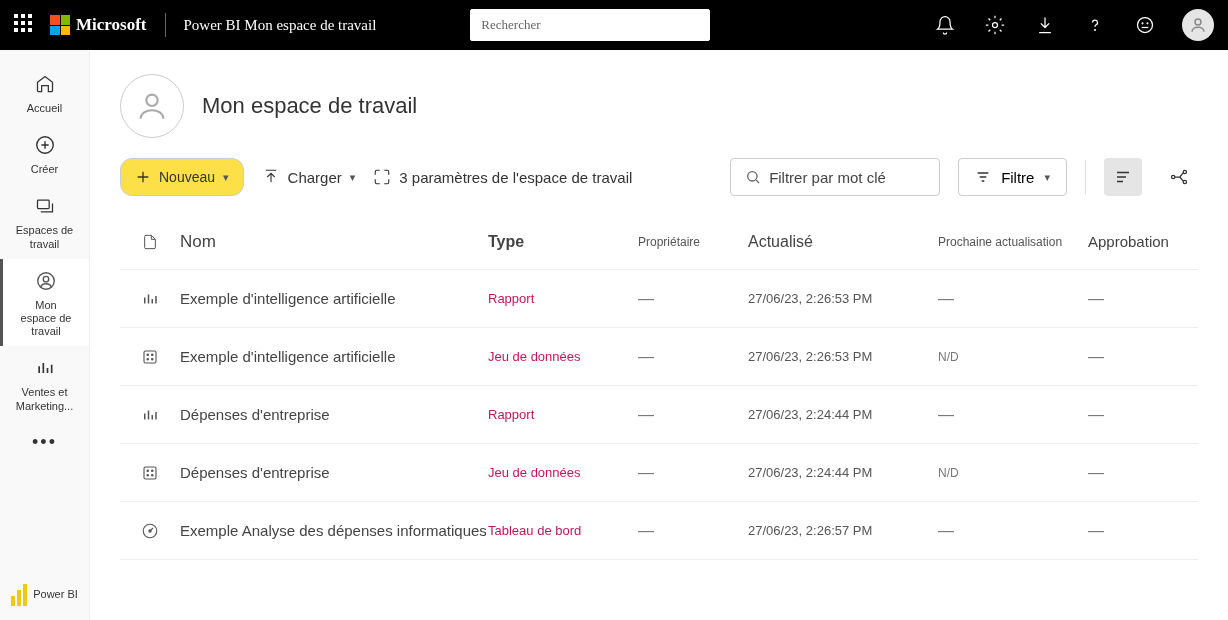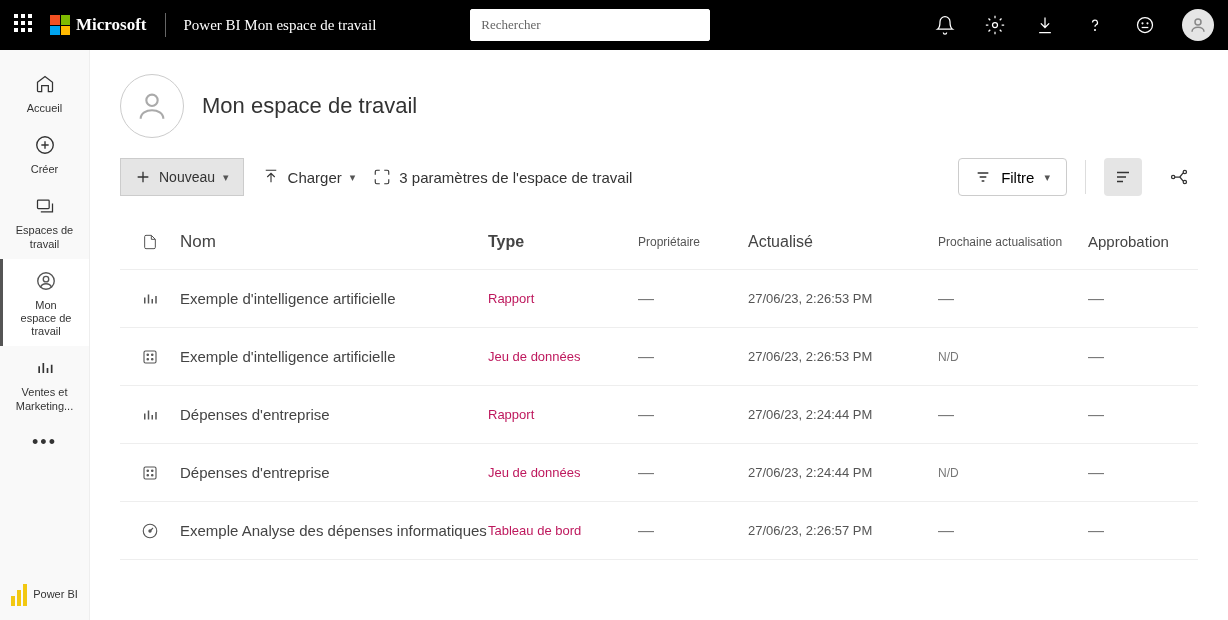--- a/index.html
+++ b/index.html
@@ -35,21 +35,21 @@
   .pbi-icon span{ width:4px; background:#f2c811; }
   .pbi-icon span:nth-child(1){height:10px}.pbi-icon span:nth-child(2){height:16px}.pbi-icon span:nth-child(3){height:22px}
 
   
   .main { flex: 1; background: #fff; overflow: hidden; position: relative; }
   .page-header { display:flex; align-items:center; gap:18px; padding: 24px 30px 10px; }
   .ws-avatar { width: 64px; height: 64px; border: 1px solid #ccc; border-radius: 50%; display:flex; align-items:center; justify-content:center; color:#999; }
   .ws-title { font-size: 22px; color: #333; }
   
   .toolbar { display:flex; align-items:center; gap: 18px; padding: 10px 30px 18px; }
-  .btn { border: 1px solid #ccc; background:#e5e5e5; border-radius:0; height:38px; padding:16px 14px; display:flex; align-items:center; gap:8px; font-size:14px; cursor:pointer; color:#333;}
+  .btn { border: 1px solid #ccc; background:#fde047; border-radius:12px; height:38px; padding:16px 14px; display:flex; align-items:center; gap:8px; font-size:14px; cursor:pointer; color:#333;}
   .linkbtn { display:flex; align-items:center; gap:8px; font-size:15px; cursor:pointer; color:#333; }
   .chev { font-size: 11px; color:#555; }
   .filterbox { border:1px solid #ccc; border-radius:4px; height:38px; padding:0 14px; display:flex; align-items:center; gap:8px; font-size:15px; color:#444; cursor:text; width:210px;}
   .filterbtn { border:1px solid #ccc; border-radius:4px; height:38px; padding:0 16px; display:flex; align-items:center; gap:10px; font-size:15px; cursor:pointer;}
   .tb-div { width:1px; height:34px; background:#ddd; }
   .iconbtn { width:38px; height:38px; border-radius:4px; display:flex; align-items:center; justify-content:center; cursor:pointer;}
   .iconbtn.active { background:#e5e5e5; }
   .tb-spacer { flex:1; }
 
   
@@ -232,20 +232,27 @@
         <span>Charger</span>
         <span class="chev">▾</span>
       </div>
       <div class="linkbtn">
         <svg width="18" height="18" viewBox="0 0 24 24" fill="none" stroke="#333" stroke-width="1.5">
             <path d="M9 3H5a2 2 0 0 0-2 2v4M15 3h4a2 2 0 0 1 2 2v4M15 21h4a2 2 0 0 0 2-2v-4M9 21H5a2 2 0 0 1-2-2v-4"></path>
           </svg>
         <span>3 paramètres de l'espace de travail</span>
       </div>
       <div class="tb-spacer"></div>
+      <div class="filterbox">
+        <svg width="16" height="16" viewBox="0 0 24 24" fill="none" stroke="#666" stroke-width="2">
+            <circle cx="11" cy="11" r="7"></circle>
+            <path d="m21 21-4-4"></path>
+          </svg>
+        <span>Filtrer par mot clé</span>
+      </div>
       <div class="filterbtn">
         <svg width="16" height="16" viewBox="0 0 24 24" fill="none" stroke="#333" stroke-width="2">
             <path d="M4 6h16M7 12h10M10 18h4"></path>
           </svg>
         <span>Filtre</span>
         <span class="chev">▾</span>
       </div>
       <div class="tb-div"></div>
       <div class="iconbtn active">
         <svg width="18" height="18" viewBox="0 0 24 24" fill="none" stroke="#333" stroke-width="2">

